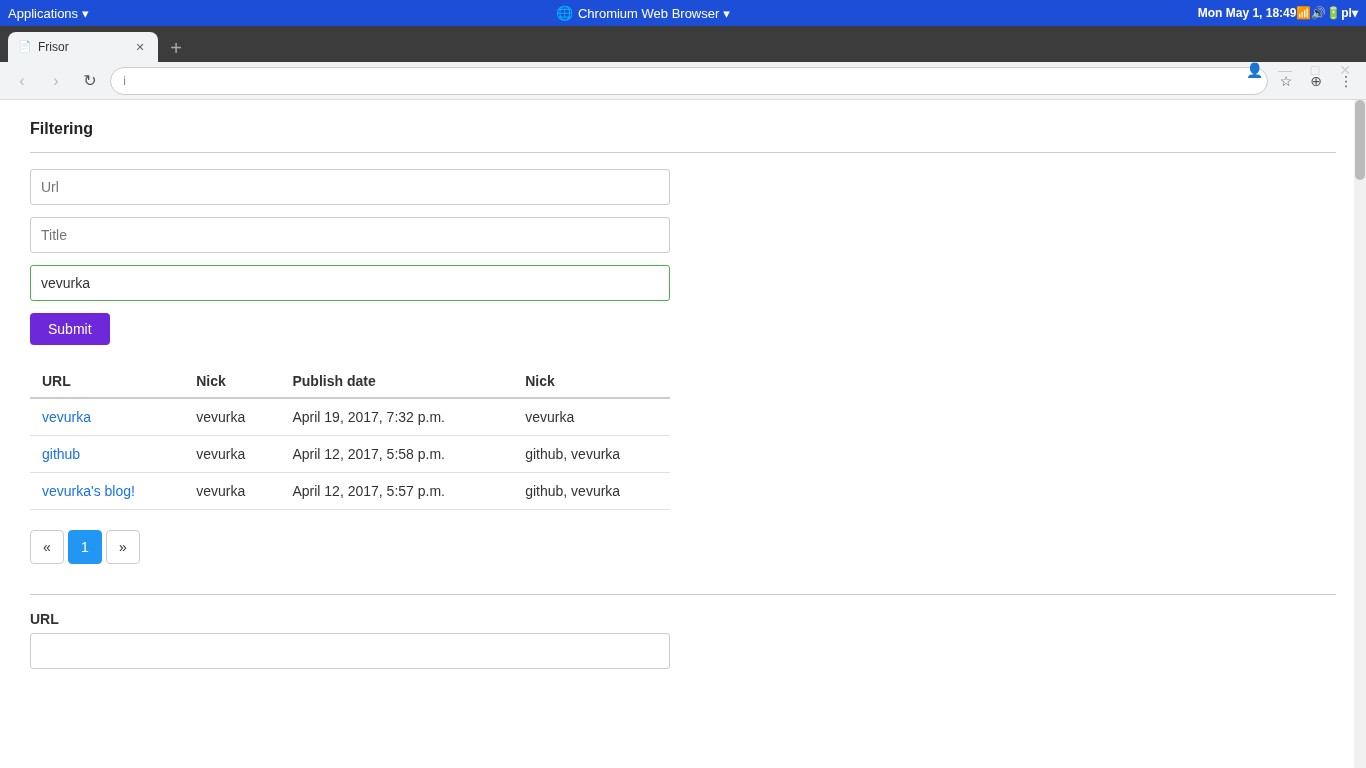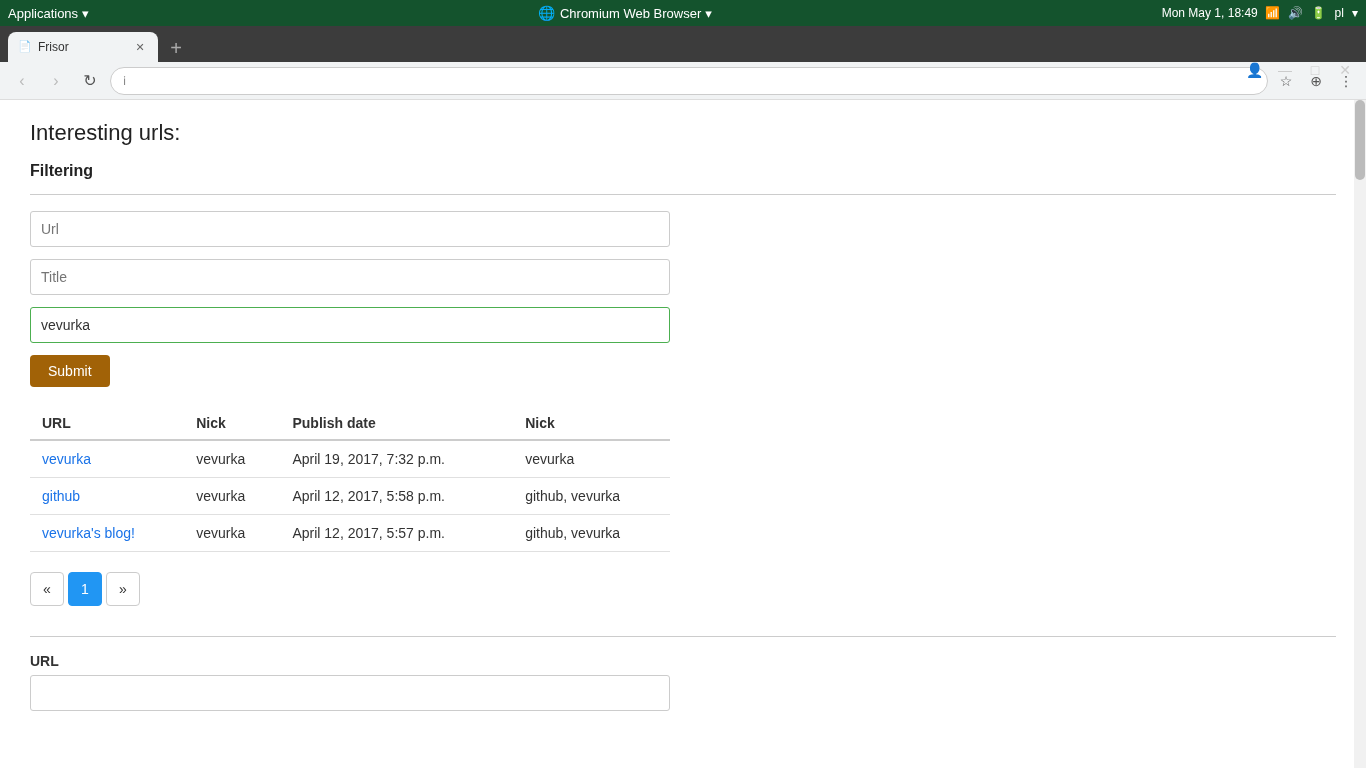--- a/index.html
+++ b/index.html
@@ -1,32 +1,32 @@
 <!DOCTYPE html>
 <html><head>
   <meta charset="utf-8">
   <style>
     * { box-sizing: border-box; margin: 0; padding: 0; }
     body { font-family: Arial, sans-serif; font-size: 14px; background: #fff; overflow-x: hidden; }
 
     
     .os-topbar {
-      background: #14532d;
+      background: #1d4ed8;
       color: #fff;
       height: 26px;
       display: flex;
       align-items: center;
       justify-content: space-between;
       padding: 0 8px;
       font-size: 13px;
       user-select: none;
     }
     .os-topbar-left { display: flex; align-items: center; gap: 4px; }
     .os-topbar-center { display: flex; align-items: center; gap: 4px; }
-    .os-topbar-right { display: flex; align-items: flex-start; gap: 8px; font-size: 12px; }
+    .os-topbar-right { display: flex; align-items: flex-start; font-size: 12px; font-weight: bold; }
 
     
     .browser-chrome { background: #3c3c3c; }
 
     
     .tab-bar {
       display: flex;
       align-items: flex-end;
       height: 36px;
       background: #3c3c3c;
@@ -131,21 +131,21 @@
       padding: 0 10px;
       font-size: 14px;
       margin-bottom: 12px;
       outline: none;
       color: #333;
     }
     .filter-form input[type="text"].has-value {
       border-color: #4caf50;
     }
     .submit-btn {
-      background: #a16207;
+      background: #6d28d9;
       color: #fff;
       border: none;
       border-radius: 4px;
       padding: 8px 18px;
       font-size: 14px;
       cursor: pointer;
       margin-bottom: 20px;
     }
 
     
@@ -282,21 +282,20 @@
     </div>
     <div class="address-bar-right">
       <div class="addr-icon">☆</div>
       <div class="addr-icon">⊕</div>
       <div class="addr-icon">⋮</div>
     </div>
   </div>
 </div>
 
 <div class="page-content">
-  <h1 class="page-title">Interesting urls:</h1>
 
   <h2 class="section-title">Filtering</h2>
   <hr class="divider">
 
   <div class="filter-form">
     <input type="text" placeholder="Url" style="">
     <input type="text" placeholder="Title" style="">
     <input type="text" class="has-value" value="vevurka" placeholder="Tags" style="">
     <button class="submit-btn">Submit</button>
   </div>

